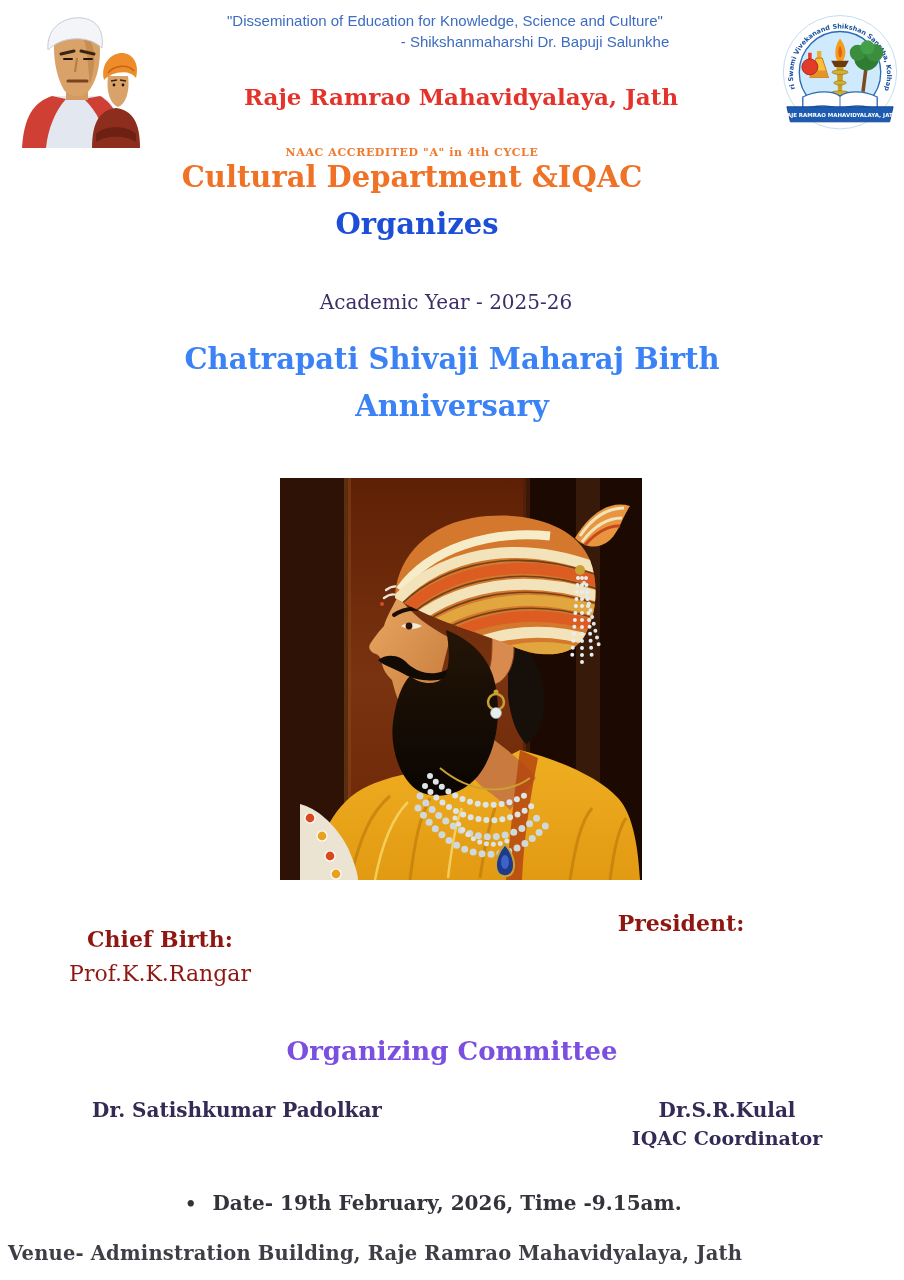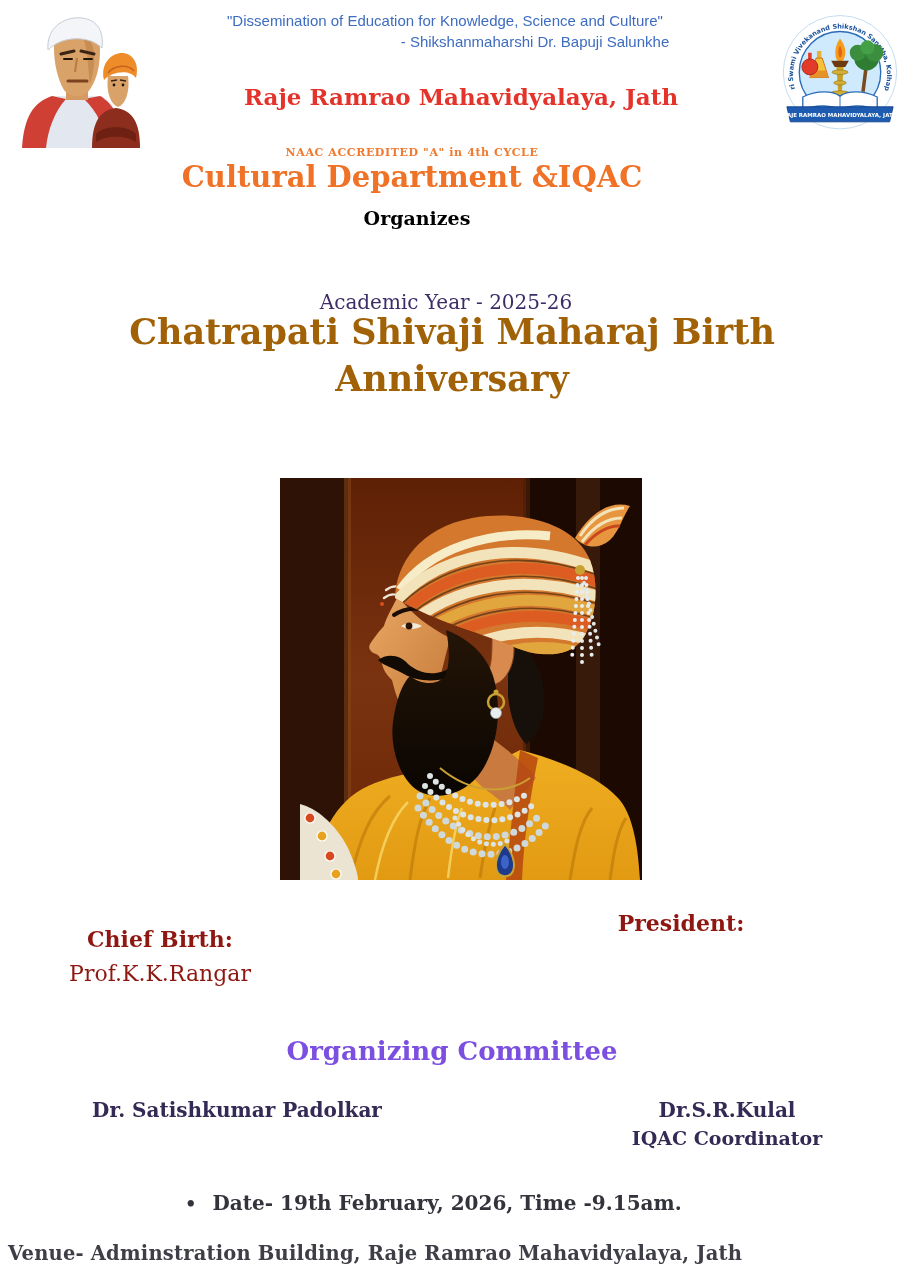--- a/index.html
+++ b/index.html
@@ -10,23 +10,23 @@
   .quote1{left:135px;top:12px;width:620px;font-family:"Liberation Sans",sans-serif;
           font-size:15px;color:#3d6cc0;}
   .quote2{left:325px;top:33px;width:420px;font-family:"Liberation Sans",sans-serif;
           font-size:15px;color:#3d6cc0;}
   .sanstha{left:161px;top:60px;width:600px;font-family:"DejaVu Sans",sans-serif;
            font-size:20px;font-weight:bold;color:#4629cf;letter-spacing:-0.2px;}
   .college{left:141px;top:83px;width:640px;font-size:23px;font-weight:bold;color:#e4332a;}
   .naac{left:212px;top:146px;width:400px;font-size:11px;font-weight:bold;color:#ef7a30;
         letter-spacing:0.6px;}
   .dept{left:92px;top:160px;width:640px;font-size:29px;font-weight:bold;color:#ef7226;}
-  .organizes{left:217px;top:207px;width:400px;font-size:19px;font-weight:bold;color:#000000;}
+  .organizes{left:217px;top:207px;width:400px;font-size:29px;font-weight:bold;color:#1d4ed8;}
   .acadyear{left:246px;top:290px;width:400px;font-size:20px;color:#3c2d68;}
-  .title{left:92px;top:308px;width:720px;font-size:35px;font-weight:bold;color:#a16207;
+  .title{left:92px;top:336px;width:720px;font-size:29px;font-weight:bold;color:#3b82f6;
          line-height:47px;white-space:normal;}
   .guest-label{font-size:22px;font-weight:bold;color:#8e1811;}
   .chief-label{left:0px;top:926px;width:320px;}
   .chief-name{left:0px;top:961px;width:320px;font-size:22px;font-weight:normal;color:#8e1811;}
   .pres-label{left:471px;top:910px;width:420px;}
   .pres-name{left:471px;top:951px;width:420px;font-size:22px;font-weight:bold;color:#8e1811;}
   .committee-heading{left:252px;top:1036px;width:400px;font-size:26px;font-weight:bold;color:#7b4fe0;}
   .member-name{font-size:20px;font-weight:bold;color:#342a55;}
   .member-role{font-size:19px;font-weight:bold;color:#342a55;}
   .mL1{left:57px;top:1098px;width:360px;}

